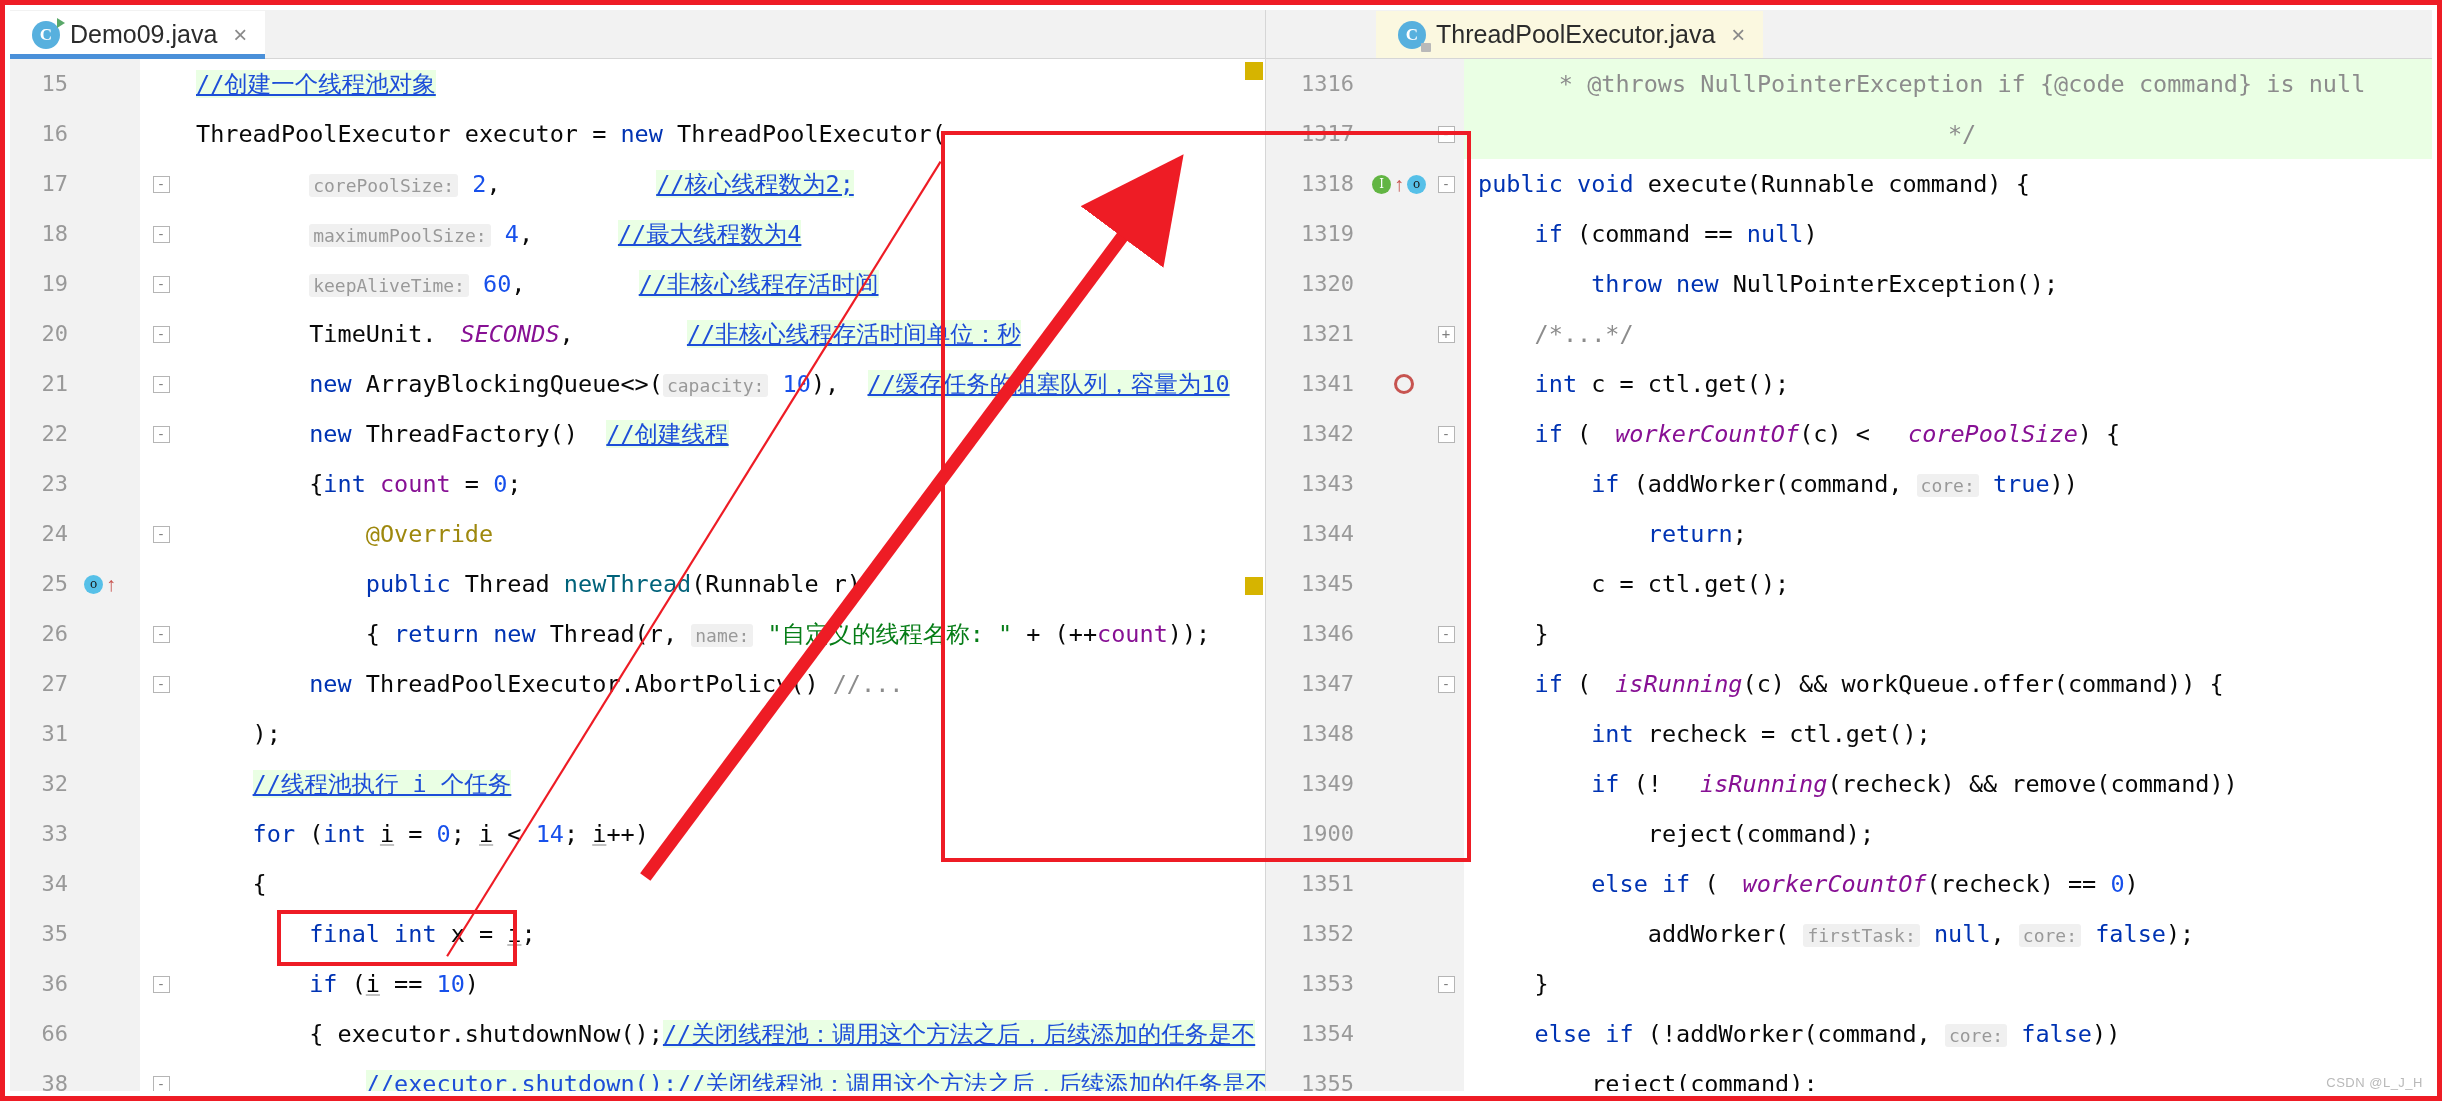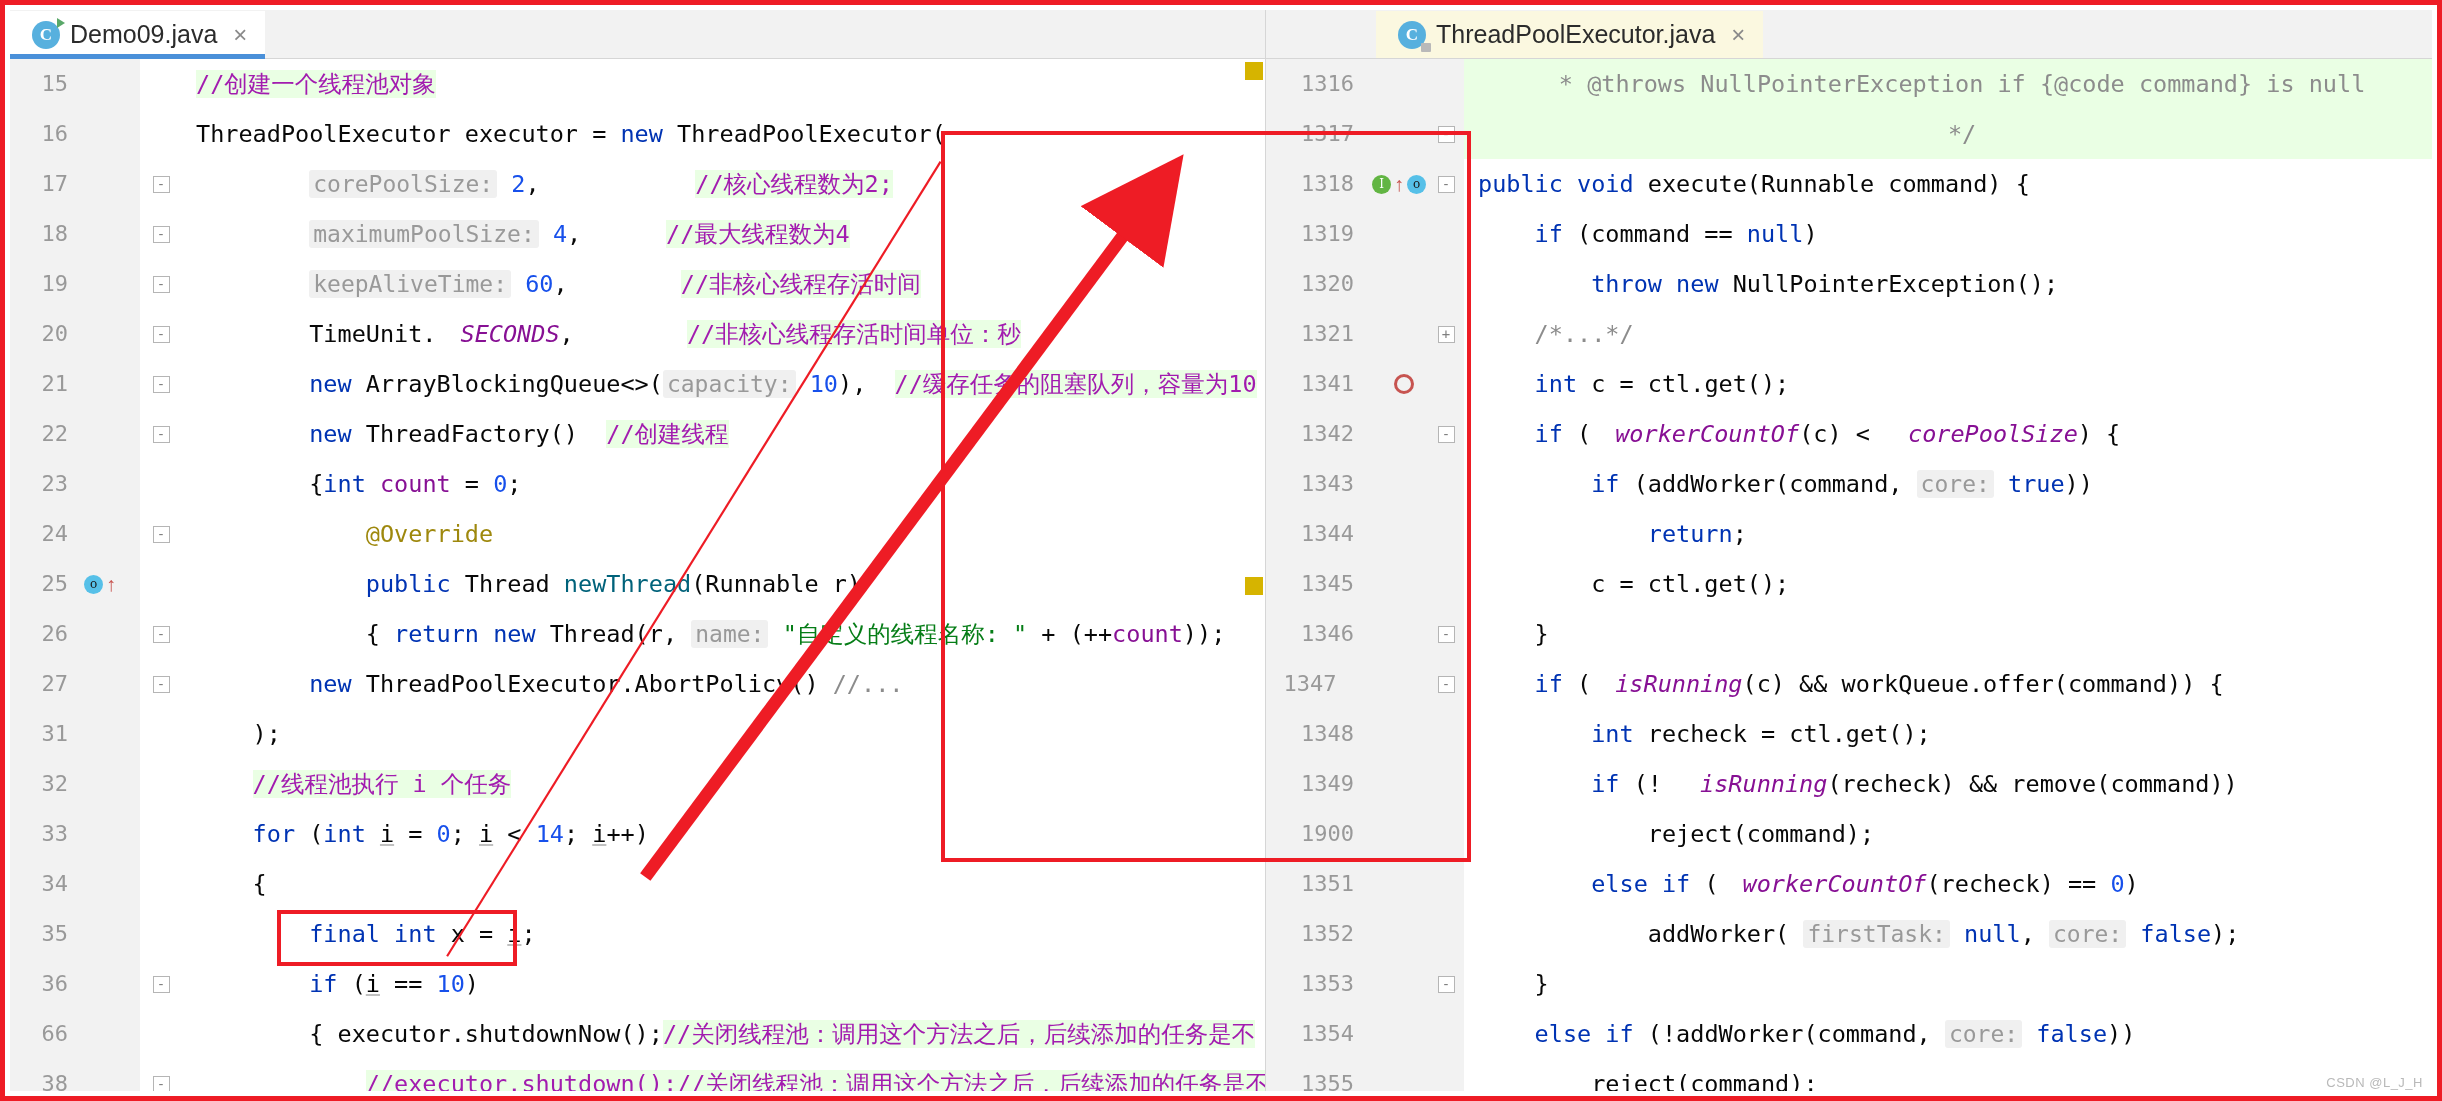--- a/index.html
+++ b/index.html
@@ -55,27 +55,27 @@
     font-size:23.5px;line-height:50px;
     white-space:pre;overflow:hidden;
   }
   .ln{height:50px;line-height:50px;}
   .codeline{height:50px;line-height:50px;padding-left:14px;}
 
   
   .kw{color:#0033b3;}
   .num{color:#1750eb;}
   .str{color:#067d17;}
-  .cm{color:#a21caf;background:#eaffe4;}
+  .cm{color:#1d4ed8;background:#eaffe4;text-decoration:underline;}
   .cmn{color:#8c8c8c;}
   .ann{color:#9e880d;}
   .sf{color:#871094;font-style:italic;margin-left:24px;}
   .fld{color:#871094;}
   .mth{color:#00627a;}
-  .hint{color:#999999;background:#f0f0f0;border-radius:3px;padding:1px 4px;font-size:23px;}
+  .hint{color:#999999;background:#f0f0f0;border-radius:3px;padding:1px 4px;font-size:18px;}
   .plain{color:#080808;}
   .under{text-decoration:underline;text-decoration-color:#c0c0c0;}
 
   
   #right-pane{flex:1;position:relative;background:#ffffff;display:flex;flex-direction:column;border-left:1px solid #d6d6d6;}
   #right-gutter{width:100px;}
   #right-marks{width:62px;background:#f2f2f2;}
   #right-folds{width:36px;background:#f2f2f2;}
 
   .docbg{background:#eaffe4;text-align:center;}
@@ -235,21 +235,21 @@
             <div class="ln" style="padding-right: 12px;">1318</div>
             <div class="ln" style="padding-right: 12px;">1319</div>
             <div class="ln" style="padding-right: 12px;">1320</div>
             <div class="ln" style="padding-right: 12px;">1321</div>
             <div class="ln" style="padding-right: 12px;">1341</div>
             <div class="ln" style="padding-right: 12px;">1342</div>
             <div class="ln" style="padding-right: 12px;">1343</div>
             <div class="ln" style="padding-right: 12px;">1344</div>
             <div class="ln" style="padding-right: 12px;">1345</div>
             <div class="ln" style="padding-right: 12px;">1346</div>
-            <div class="ln" style="padding-right: 12px; text-align: center;">1347</div>
+            <div class="ln" style="padding-right: 12px;">1347</div>
             <div class="ln" style="padding-right: 12px;">1348</div>
             <div class="ln" style="padding-right: 12px;">1349</div>
             <div class="ln" style="padding-right: 12px;">1900</div>
             <div class="ln" style="padding-right: 12px;">1351</div>
             <div class="ln" style="padding-right: 12px;">1352</div>
             <div class="ln" style="padding-right: 12px;">1353</div>
             <div class="ln" style="padding-right: 12px;">1354</div>
             <div class="ln" style="padding-right: 12px;">1355</div>
           </div>
         <div class="marks" id="right-marks">

